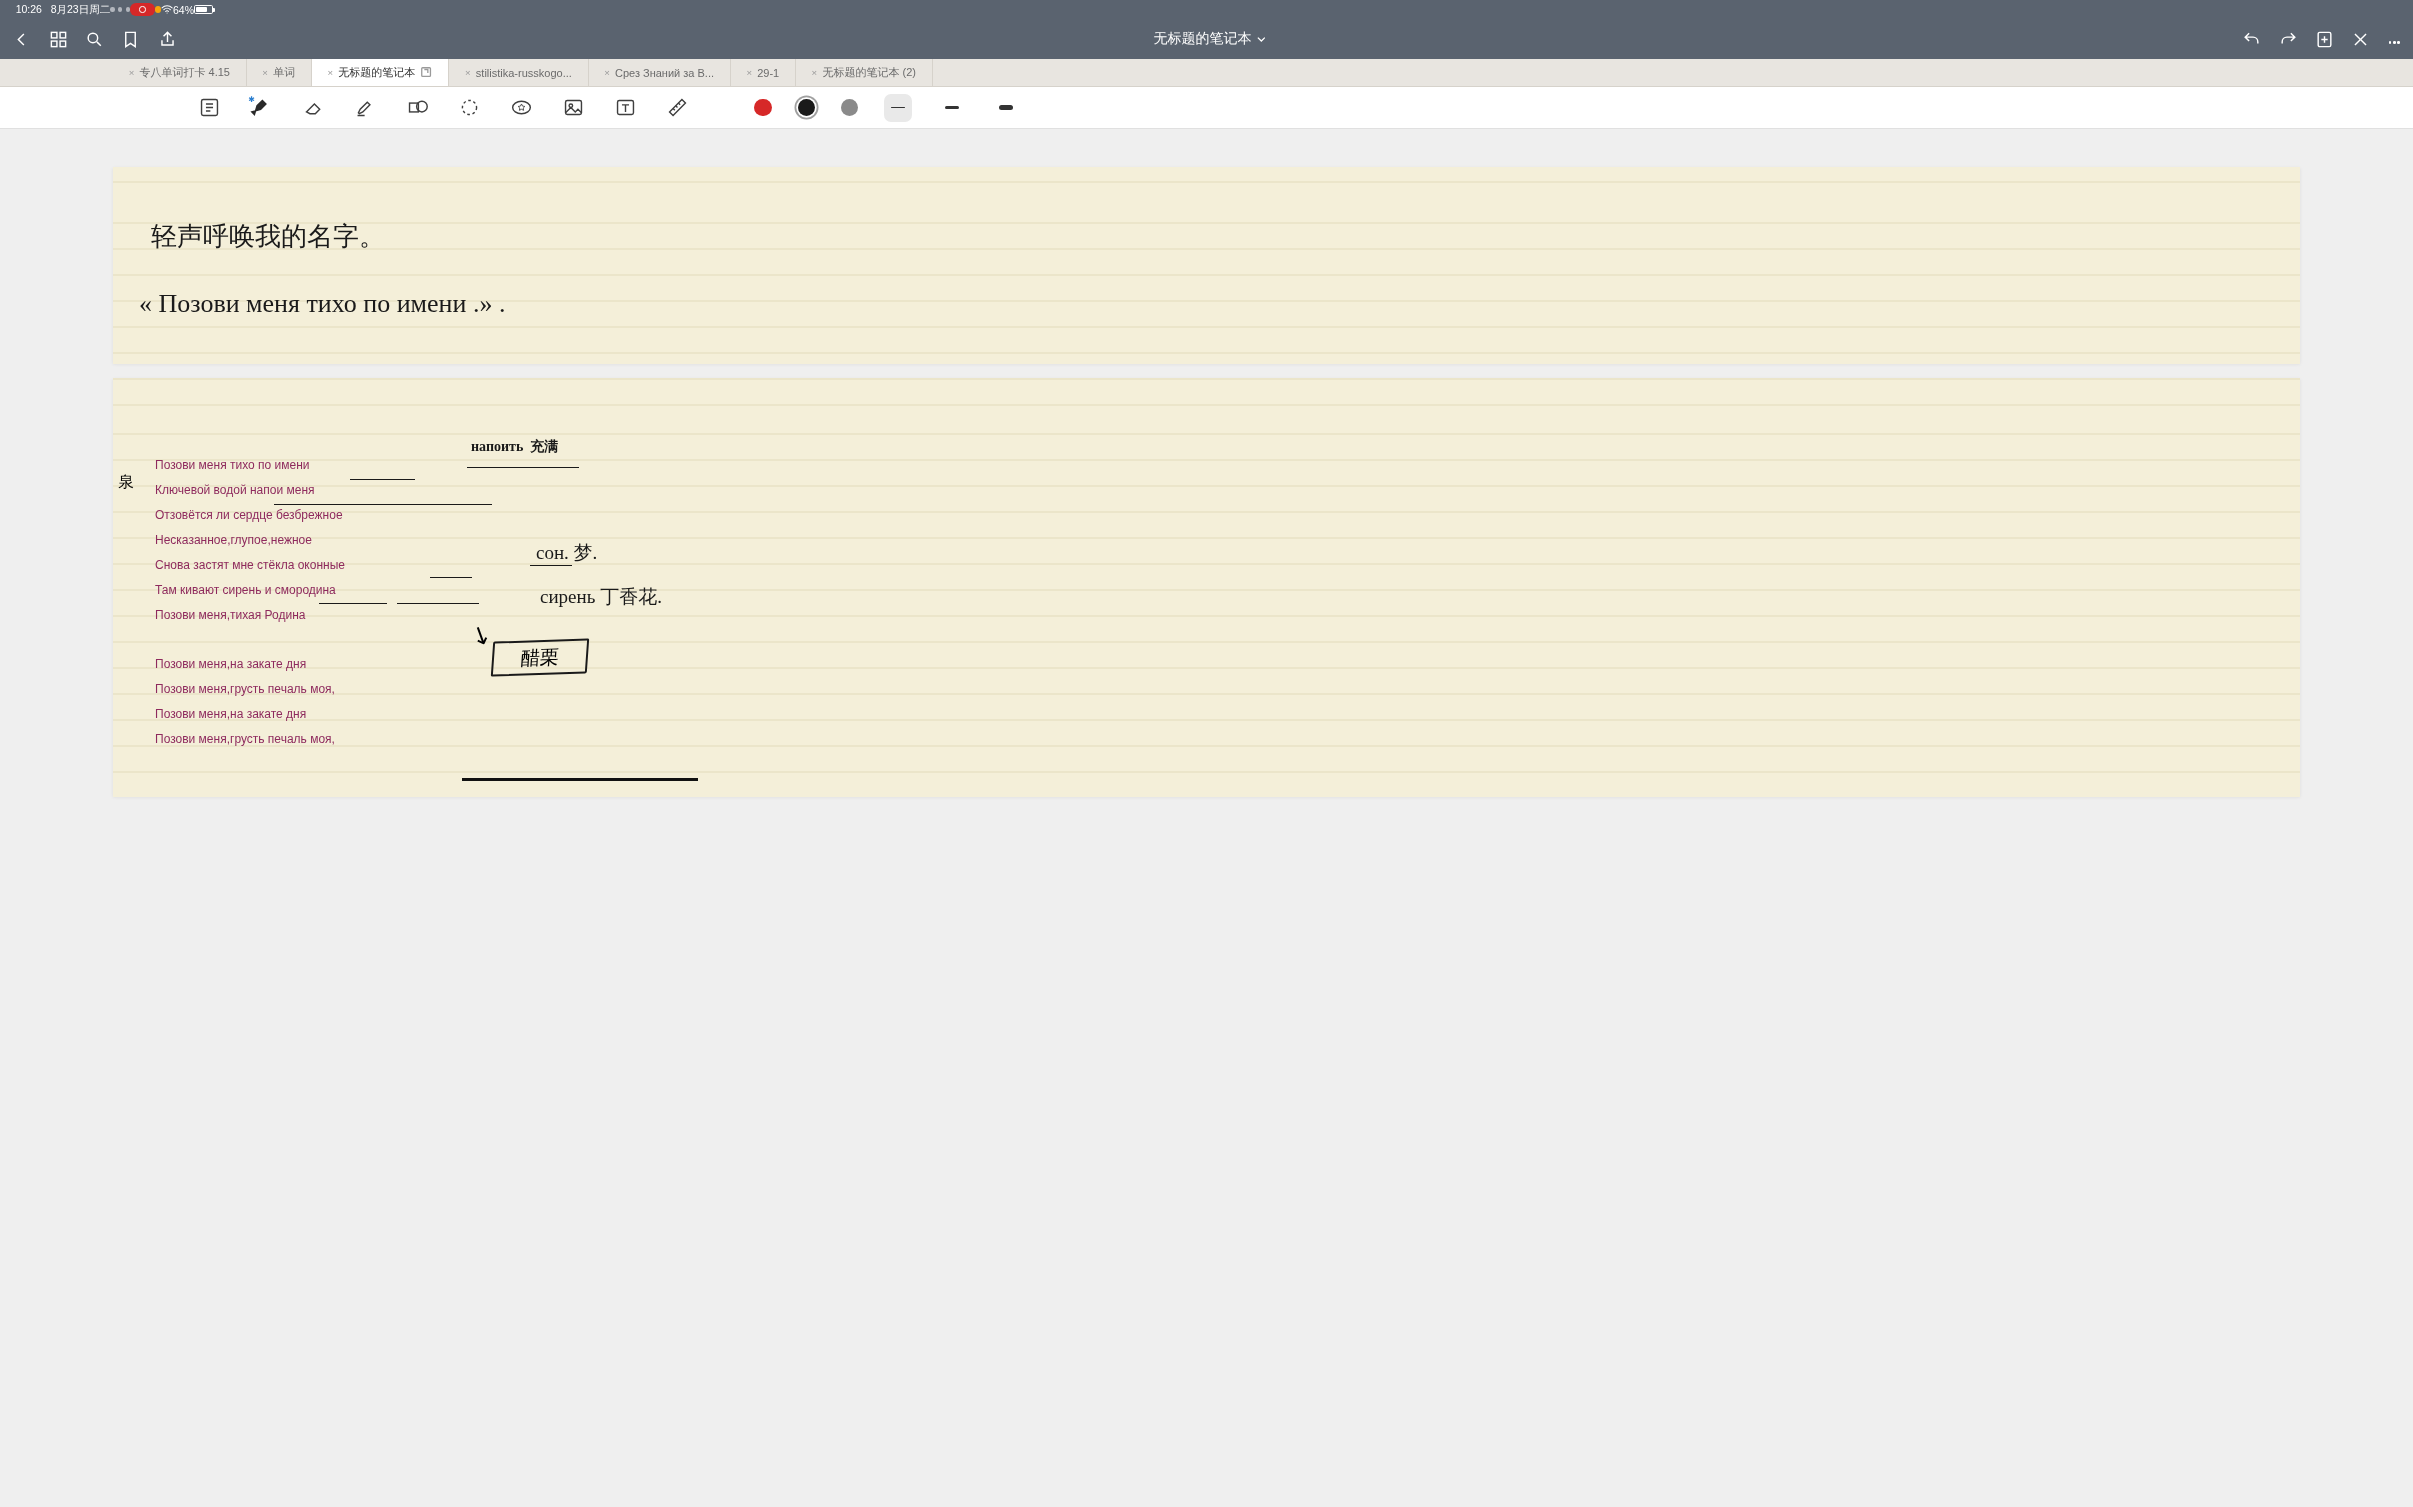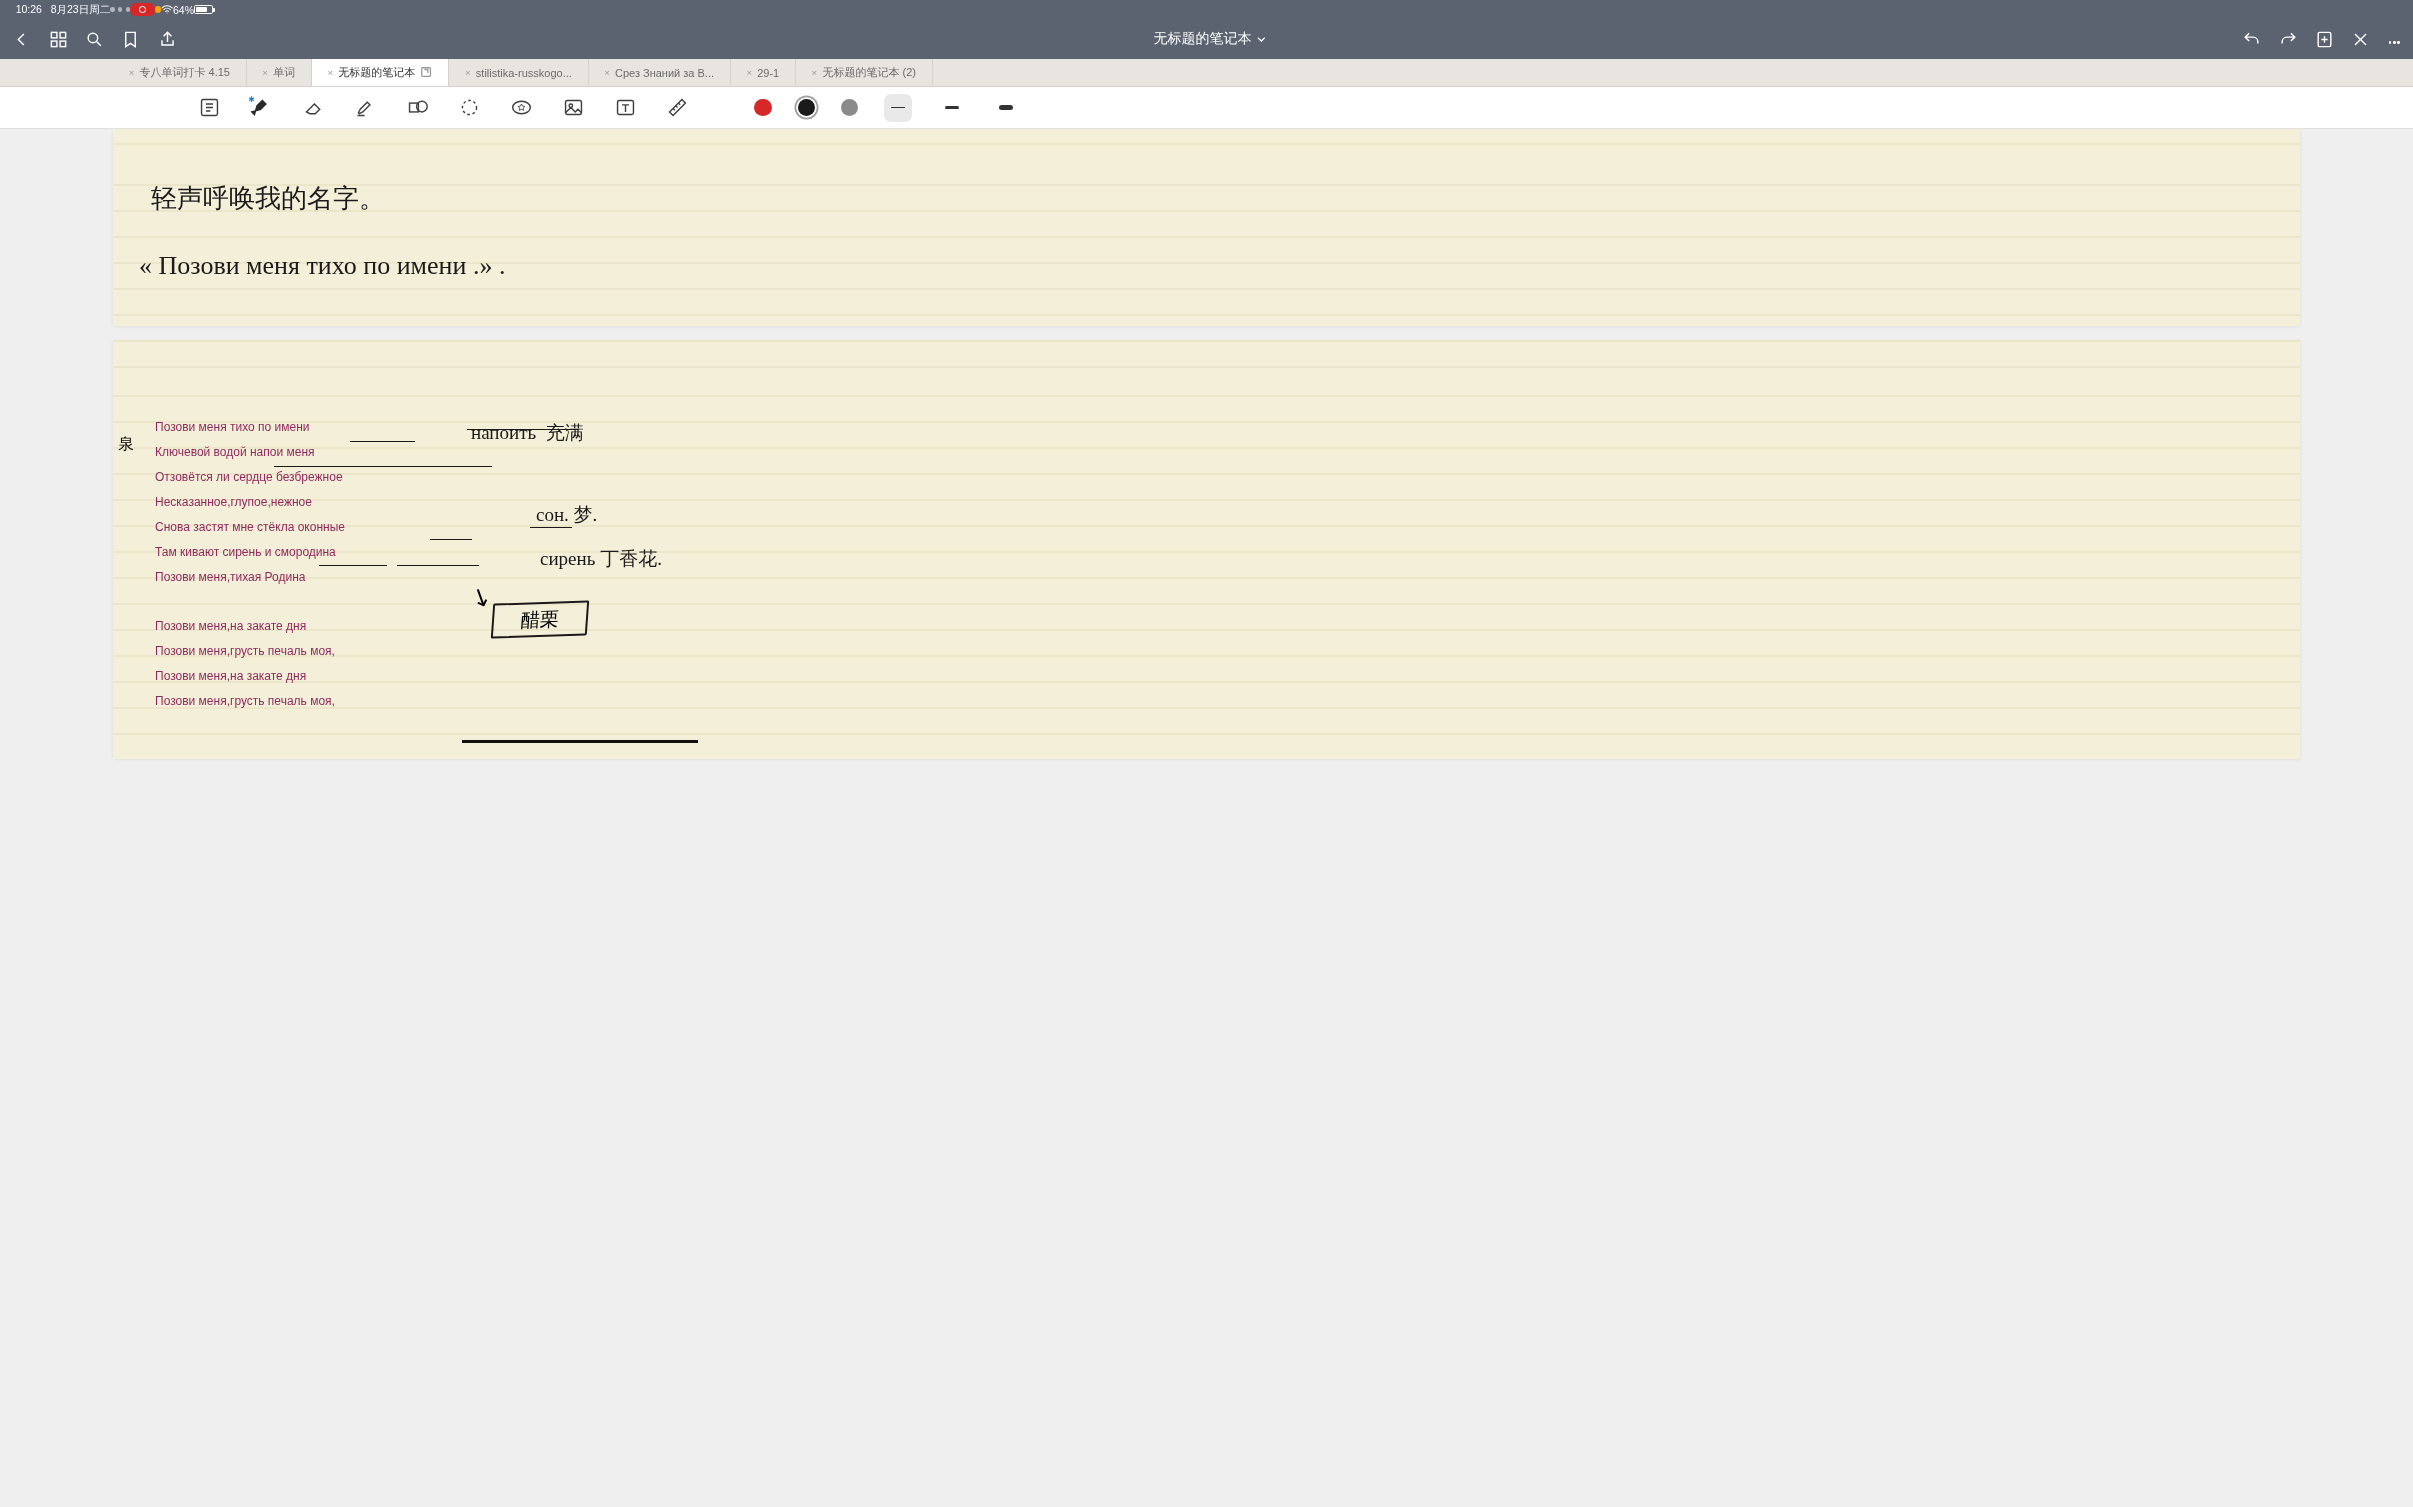--- a/index.html
+++ b/index.html
@@ -60,33 +60,33 @@
   .s1 span{width:14px;height:1.3px;}
   .s2 span{width:14px;height:2.6px;}
   .s3 span{width:14px;height:4.4px;border-radius:2.6px;}
 
   
   .workspace{flex:1;overflow:auto;background:#efefef;padding:0 113px;}
   .page{background:#f4efd9;margin:0 auto;box-shadow:0 0.9px 3.5px rgba(0,0,0,.08);
     min-height:174px;margin-bottom:14px;position:relative;
     background-image:repeating-linear-gradient(to bottom,transparent 0,transparent 25px,#e2dbbb 25px,#e2dbbb 26px);
     background-position:0 30.5px;}
-  .page1{height:197px;padding:10.5px 21px;}
+  .page1{height:197px;padding:10.5px 21px;margin-top:38px;}
   .page2{height:419px;padding:15.7px 21px 0;}
   .typed{font-size:12px;line-height:25px;color:#8e2a5d;font-weight:500;
     margin-left:21px;padding-top:59px;}
   .typed p{white-space:pre;}
   .stanza2{margin-top:24.4px;}
 
   
   .hand{position:absolute;font-family:"Segoe Script","Brush Script MT",cursive;
     color:#1a1a1a;white-space:nowrap;}
   .h1{top:52px;left:38px;font-size:26px;}
   .h2{top:122px;left:26px;font-size:26px;}
-  .h3{top:80px;left:358px;font-size:19px;}
+  .h3{top:60px;left:358px;font-size:14px;font-weight:bold;}
   .h3 .cn{font-family:"KaiTi","STKaiti",cursive;}
   .h4{top:162px;left:423px;font-size:19px;}
   .h5{top:206px;left:427px;font-size:19px;}
   .box{position:absolute;top:262px;left:379px;width:96px;height:35px;
     border:2.2px solid #1a1a1a;border-radius:1.7px;transform:skew(-4deg,-2deg);
     font-family:"KaiTi","STKaiti",cursive;display:flex;align-items:center;
     justify-content:center;font-size:19px;}
   .arrow{position:absolute;top:242px;left:358px;font-size:24.4px;transform:rotate(25deg);}
   .note-left{position:absolute;top:94px;left:5.2px;font-family:"KaiTi",cursive;font-size:15.7px;}
   .under{position:absolute;border-bottom:1.7px solid #1a1a1a;height:0;}

